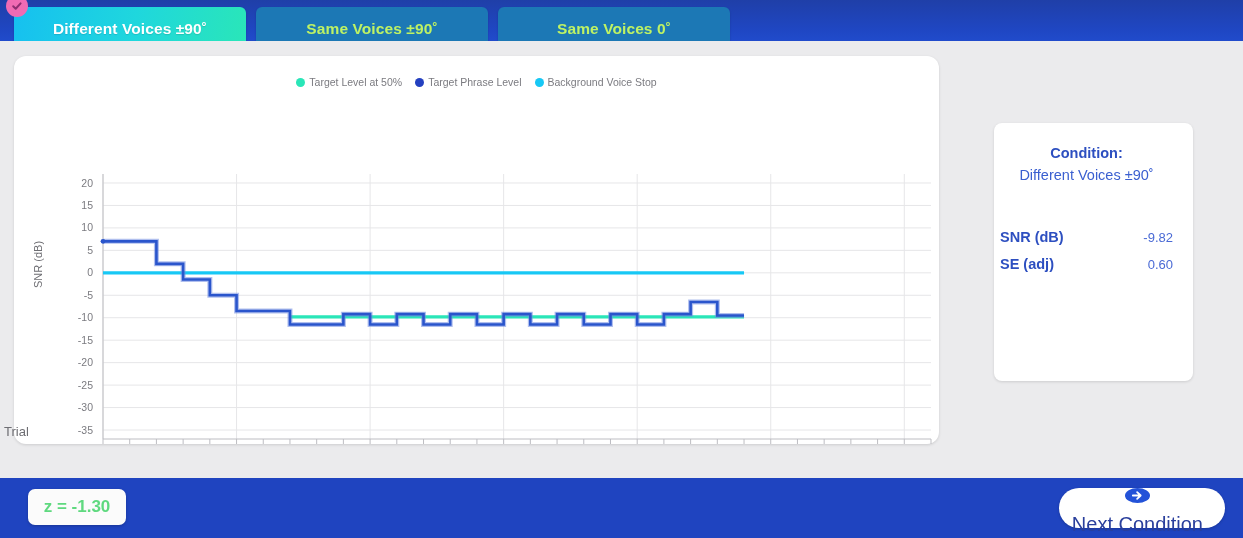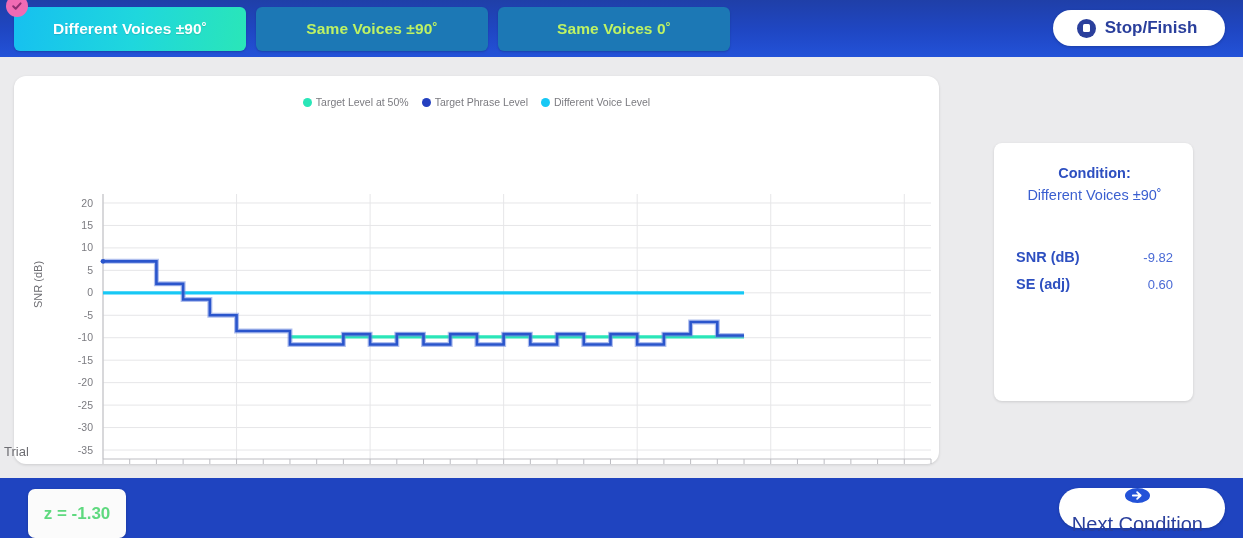--- a/index.html
+++ b/index.html
@@ -64,35 +64,35 @@
     width: 19px; height: 19px; border-radius: 50%;
     background: #2a3f9c;
     display: flex; align-items: center; justify-content: center;
   }
   .stop-icon i {
     display:block; width: 7px; height: 8px; background: #fff; border-radius: 1.5px;
   }
 
   
   .main {
-    position: absolute; left: 0; top: 61px; width: 1243px; height: 410px;
+    position: absolute; left: 0; top: 41px; width: 1243px; height: 410px;
     background: #ebebed;
   }
   .chart-card {
     position: absolute; left: 14px; top: 15px;
     width: 925px; height: 388px;
     background: #ffffff; border-radius: 12px;
     box-shadow: 0 1px 3px rgba(0,0,0,.13);
   }
   .info-card {
     position: absolute; left: 994px; top: 82px;
     width: 199px; height: 258px;
     background: #ffffff; border-radius: 8px;
     box-shadow: 0 1px 3px rgba(0,0,0,.13);
-    padding: 22px 14px 0 16px;
+    padding: 22px 14px 0 0;
   }
   .cond-title {
     text-align: center; color: #2d4fc0; font-weight: 700; font-size: 14.5px;
     margin-bottom: 6px;
   }
   .cond-value {
     text-align: center; color: #3a5fd0; font-size: 14.5px; font-weight: 400;
   }
   .metrics { margin-top: 46px; padding: 0 6px; }
   .metric-row {
@@ -124,21 +124,21 @@
   .x-axis-title span { position: relative; left: -10px; }
 
   
   .bottombar {
     position: absolute; left: 0; top: 478px; width: 1243px; height: 60px;
     background: #1f44c0;
     display: flex; align-items: center;
   }
   .z-box {
     position: absolute; left: 28px; top: 11px;
-    min-width: 98px; height: 49px;
+    min-width: 98px; height: 36px;
     background: #fbfbfb; border-radius: 7px;
     display: flex; align-items: center; justify-content: center;
     color: #5fd97f; font-size: 17px; font-weight: 700;
     box-shadow: 0 1px 3px rgba(0,0,0,.22);
     padding: 18px 14px;
   }
   .next-btn {
     position: absolute; right: 18px; top: 10px;
     height: 40px;
     background: #ffffff; border-radius: 21px;
@@ -175,44 +175,38 @@
         <span>Different Voices ±90˚</span>
       </button>
       <button class="tab">
         <span>Same Voices ±90˚</span>
       </button>
       <button class="tab">
         <span>Same Voices 0˚</span>
       </button>
     </div>
 
-    <button class="stop-btn">
-      <span class="stop-icon">
-          <i></i>
-        </span>
-      <span>Stop/Finish</span>
-    </button>
   </div>
 
   <div class="main">
 
     <div class="chart-card">
 
       <div class="legend">
         <span class="legend-item">
           <span class="legend-dot" style="background:#2ae6b8"></span>
           <span>Target Level at 50%</span>
         </span>
         <span class="legend-item">
           <span class="legend-dot" style="background:#2440c0"></span>
           <span>Target Phrase Level</span>
         </span>
         <span class="legend-item">
           <span class="legend-dot" style="background:#17c8f5"></span>
-          <span>Different Voice Level</span>
+          <span>Background Voice Stop</span>
         </span>
       </div>
 
       <div class="plot-wrap">
         <div class="y-axis-title">SNR (dB)</div>
         <svg id="plot-svg" width="925" height="388" viewBox="0 0 925 388">
             <line x1="89" x2="917" y1="126.9830508474576" y2="126.9830508474576" class="gridline"></line>
             <text x="79" y="130.5830508474576" class="tick-txt" text-anchor="end">20</text>
             <line x1="89" x2="917" y1="149.4406779661017" y2="149.4406779661017" class="gridline"></line>
             <text x="79" y="153.0406779661017" class="tick-txt" text-anchor="end">15</text>

